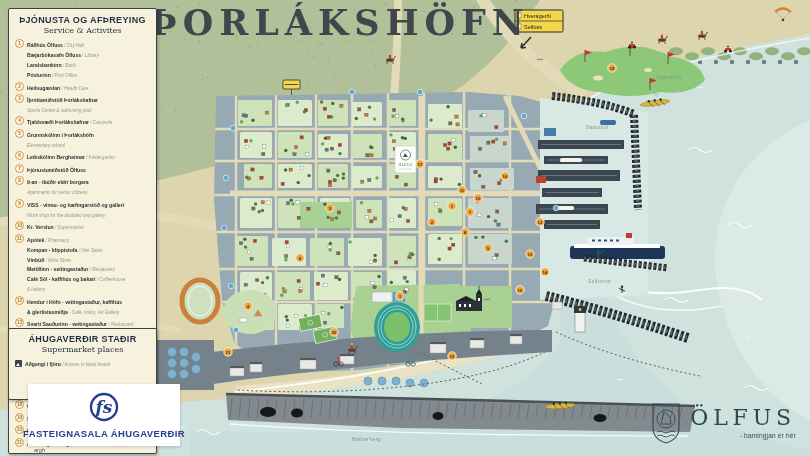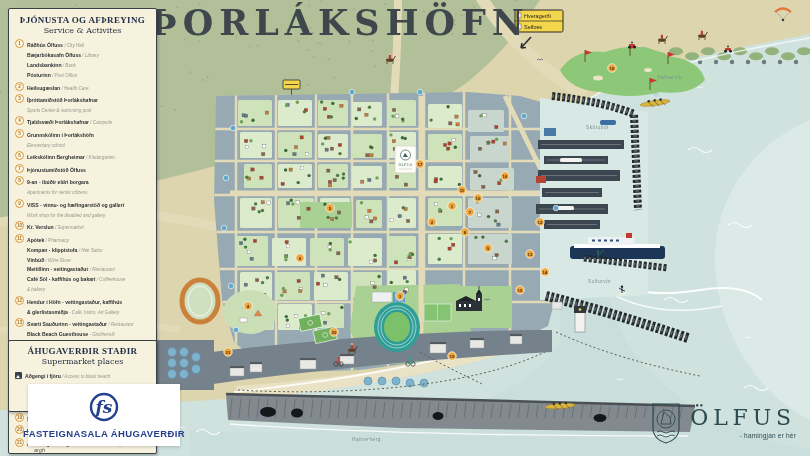--- a/index.html
+++ b/index.html
@@ -6,22 +6,22 @@
   #stage{position:relative;width:810px;height:456px;overflow:hidden;background:#ddd5ad;}
   #map{position:absolute;left:0;top:0;width:810px;height:456px;display:block;}
   
   #map-title{position:absolute;left:150px;top:2px;width:380px;text-align:center;z-index:1;
     font-family:"DejaVu Serif","Liberation Serif",serif;font-weight:bold;font-size:35px;
     letter-spacing:0.17em;color:#3f474c;}
   
   .panel{position:absolute;background:#f7f2de;border:1.5px solid #3b4046;border-radius:2px;
     box-shadow:1px 2px 3px rgba(0,0,0,.25);z-index:2;box-sizing:border-box;}
   #legend-panel{left:8px;top:8px;width:149px;padding:6px 6px 5px 6px;}
-  #places-panel{left:8px;top:340px;width:149px;height:72px;padding:5px 6px;}
-  .panel-header{font-family:Liberation Serif, serif;font-weight:bold;
+  #places-panel{left:8px;top:328px;width:149px;height:72px;padding:5px 6px;}
+  .panel-header{font-family:Liberation Sans, sans-serif;font-weight:bold;
     font-size:9px;letter-spacing:.04em;color:#1f2c45;text-align:center;line-height:1.15;}
   .panel-subheader{font-family:"DejaVu Serif","Liberation Serif",serif;
     font-size:8px;color:#273046;text-align:center;margin-top:1px;margin-bottom:4px;}
   .legend-list{display:flex;flex-direction:column;gap:2.6px;}
   .legend-item{display:flex;align-items:flex-start;}
   .num-badge{flex:0 0 auto;width:7px;height:7px;border:1.4px solid #d7953a;border-radius:50%;
     background:#fdf8e8;color:#a8701e;font-size:4.6px;font-weight:bold;line-height:7px;
     text-align:center;margin-right:3px;margin-top:0;}
   .legend-text{flex:1 1 auto;}
   .legend-line{line-height:5.9px;}

